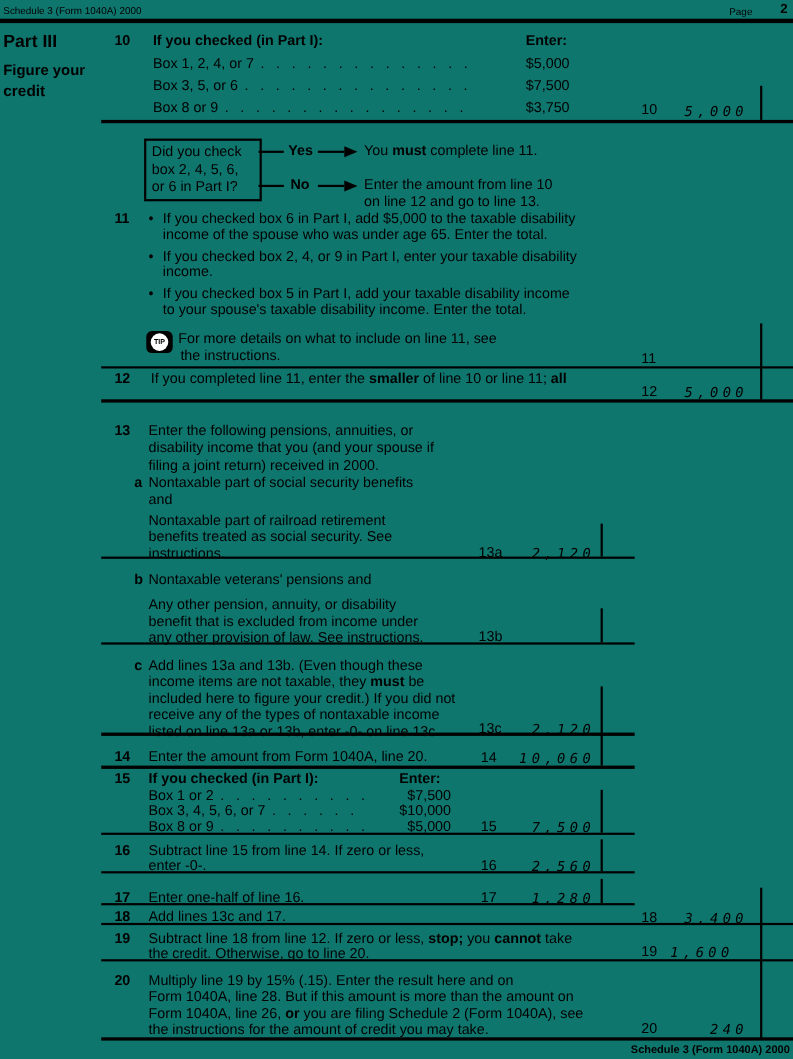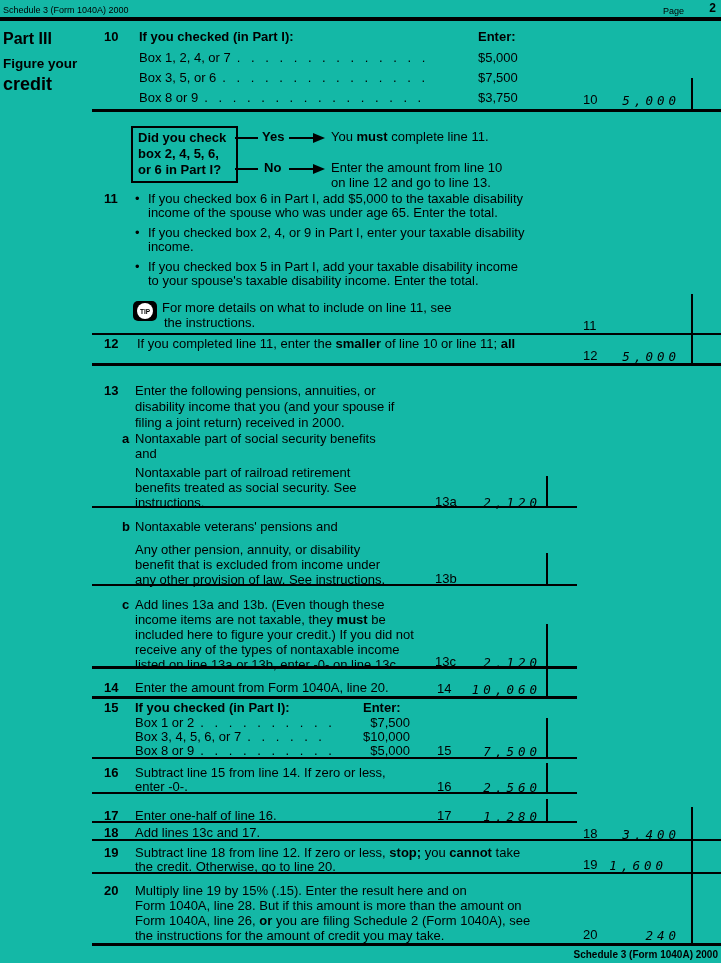--- a/index.html
+++ b/index.html
@@ -1,26 +1,26 @@
 <!DOCTYPE html>
 <html><head>
 <meta charset="utf-8">
 <style>
   html,body{margin:0;padding:0;background:#e8e8e8;}
-  .page{position:relative;width:721px;height:963px;background:#14b8a6;color:#000;
+  .page{position:relative;width:721px;height:963px;background:#0f766e;color:#000;
         font-family:"Liberation Sans",sans-serif;overflow:hidden;}
   .t{position:absolute;font-size:13px;line-height:14px;white-space:nowrap;}
   .small{font-size:9px;}
   .b{font-weight:bold;}
   .hline,.vline{position:absolute;background:#000;}
   .amt{position:absolute;font-family:"DejaVu Sans Mono",monospace;font-style:italic;
        font-size:12.5px;letter-spacing:4px;white-space:nowrap;}
   .dots{word-spacing:7px;margin-left:6px;}
   .flowbox{position:absolute;left:131px;top:126px;width:94px;border:2.5px solid #000;
-           padding:2px 4px 3px 5px;font-weight:bold;font-size:13px;line-height:16px;}
+           padding:2px 4px 3px 5px;font-weight:normal;font-size:13px;line-height:16px;}
   .flowbox span{display:block;white-space:nowrap;}
   .ah{position:absolute;width:0;height:0;border-left:12px solid #000;
       border-top:5px solid transparent;border-bottom:5px solid transparent;}
   .tip{position:absolute;left:133px;top:301px;width:24px;height:20px;background:#000;
        border-radius:5px;display:flex;align-items:center;justify-content:center;}
   .tipc{width:16px;height:16px;background:#fff;border-radius:50%;display:flex;
         align-items:center;justify-content:center;font-size:6.5px;font-weight:bold;letter-spacing:0;}
   .pt{position:absolute;left:3px;font-weight:bold;}
 </style>
 </head>
@@ -28,21 +28,21 @@
 
 <div class="page">
 
   <div class="t small" style="left:3px;top:3px">Schedule 3 (Form 1040A) 2000</div>
   <div class="t small" style="right:37px;top:4px">Page</div>
   <div class="t b" style="right:5px;top:1px;font-size:12px">2</div>
   <div class="hline" style="left:0;top:17px;width:721px;height:3.5px"></div>
 
   <div class="pt" style="top:30px;font-size:16px">Part III</div>
   <div class="pt" style="top:56px;font-size:13.5px">Figure your</div>
-  <div class="pt" style="top:74px;font-size:18px">credit</div>
+  <div class="pt" style="top:74px;font-size:14px">credit</div>
 
   <div class="t b" style="left:104px;top:30px">10</div>
   <div class="t b" style="left:139px;top:30px">If you checked (in Part I):</div>
   <div class="t b" style="left:478px;top:30px">Enter:</div>
 
   <div class="t" style="left:139px;top:51px"><span>Box 1, 2, 4, or 7</span><span class="dots">. . . . . . . . . . . . . .</span></div>
   <div class="t" style="left:478px;top:51px">$5,000</div>
   <div class="t" style="left:139px;top:71px"><span>Box 3, 5, or 6</span><span class="dots">. . . . . . . . . . . . . . .</span></div>
   <div class="t" style="left:478px;top:71px">$7,500</div>
   <div class="t" style="left:139px;top:91px"><span>Box 8 or 9</span><span class="dots">. . . . . . . . . . . . . . . .</span></div>

